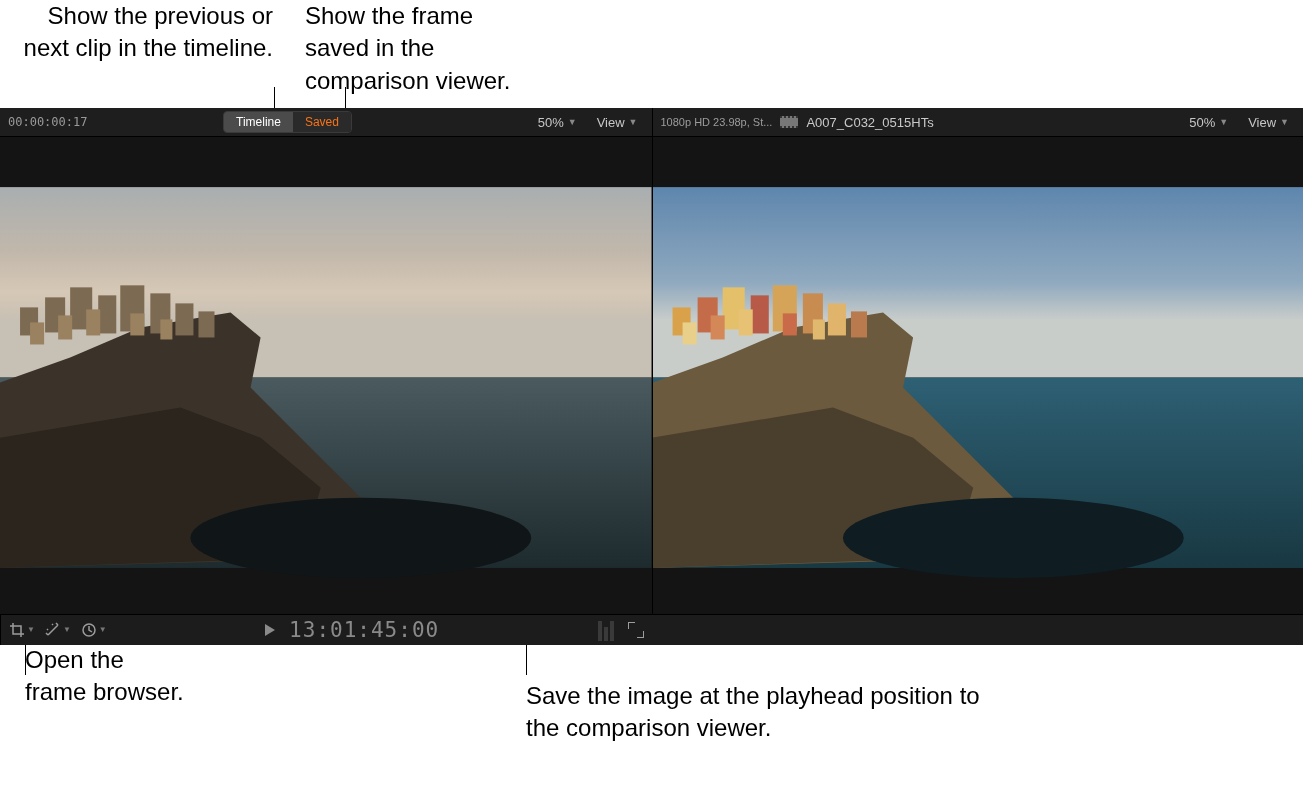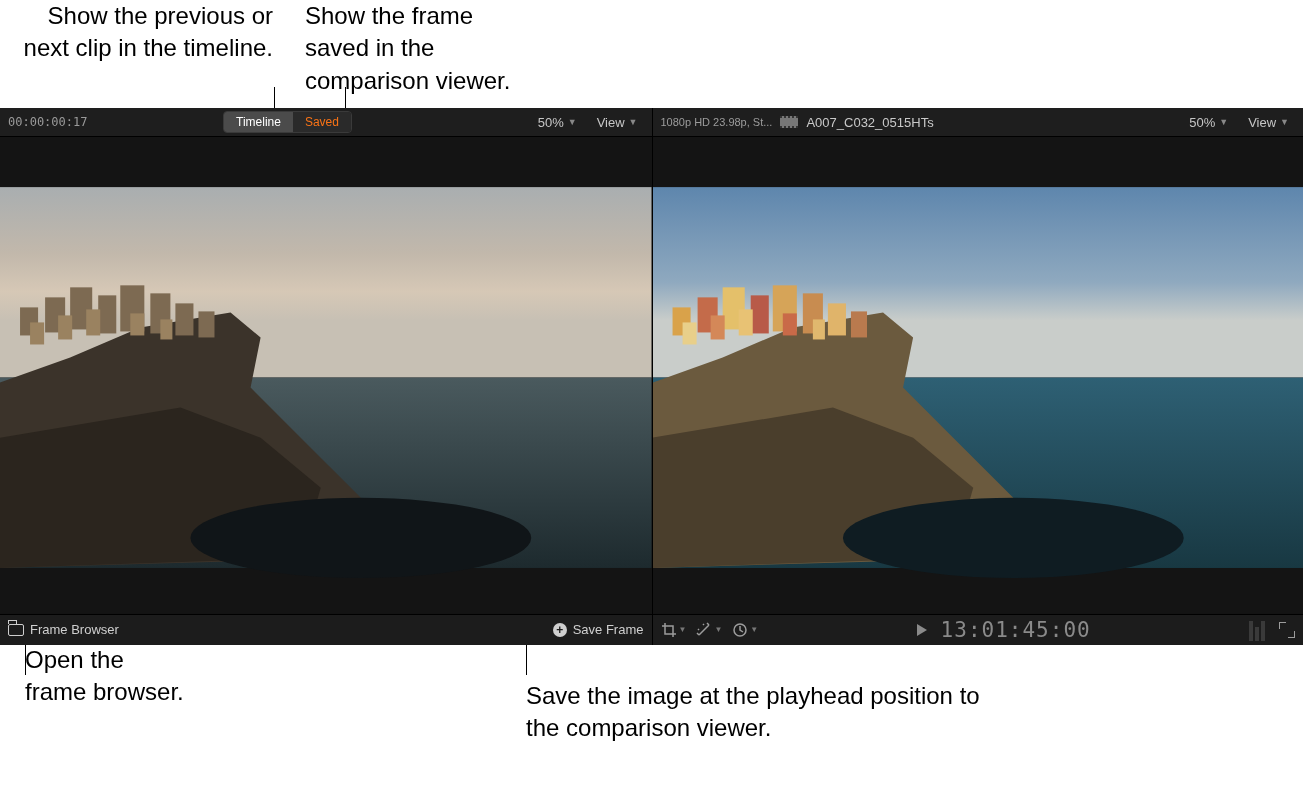--- a/index.html
+++ b/index.html
@@ -276,31 +276,20 @@
           <rect x="86" y="172" width="14" height="26" fill="#e8c274"></rect>
           <rect x="130" y="176" width="14" height="22" fill="#c96a48"></rect>
           <rect x="160" y="182" width="12" height="20" fill="#e0b86e"></rect>
         </g>
         <ellipse cx="360" cy="400" rx="170" ry="40" fill="#0f1c22"></ellipse>
       </svg>
     </div>
   </div>
 
   <div class="bottombars">
-    <div class="bb-left">
-      <div class="txtbtn">
-        <span class="icon-box"></span>
-        <span>Frame Browser</span>
-      </div>
-      <span class="spacer"></span>
-      <div class="txtbtn">
-        <span class="plus-circle">+</span>
-        <span>Save Frame</span>
-      </div>
-    </div>
 
     <div class="bb-right">
       <div class="toolicon">
         <svg width="16" height="16">
             <path d="M4 1v11h11M1 4h11v11" stroke="#9c9c9c" stroke-width="1.5" fill="none"></path>
           </svg>
         <span class="chev">▼</span>
       </div>
       <div class="toolicon">
         <svg width="16" height="16">

